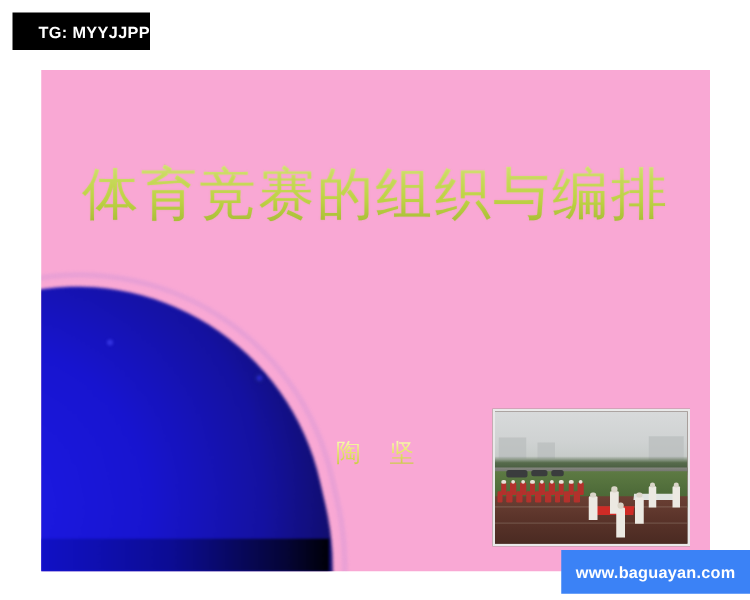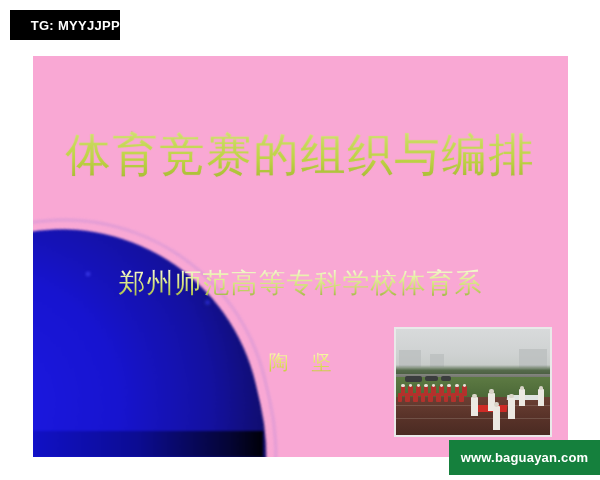--- a/index.html
+++ b/index.html
@@ -260,21 +260,21 @@
     border-radius: 2px;
   }
 
   
   #watermark {
     position: absolute;
     left: 449px;
     top: 440px;
     width: 151px;
     height: 35px;
-    background: #15803d;
+    background: #3b82f6;
     display: flex;
     align-items: center;
     justify-content: center;
     z-index: 50;
   }
   #watermark .txt {
     color: #ffffff;
     font-size: 13px;
     font-weight: bold;
     letter-spacing: 0.2px;
@@ -292,21 +292,20 @@
 <div id="slide">
 
   <div id="blue-glow"></div>
   <div id="blue-glow-rim"></div>
   <div id="blue-glow-strip"></div>
   <div id="spark-1"></div>
   <div id="spark-2"></div>
 
   <div id="main-title" class="cjk">体育竞赛的组织与编排</div>
 
-  <div id="subtitle" class="cjk">郑州师范高等专科学校体育系</div>
 
   <div id="author" class="cjk"><span>陶</span><span class="gap"></span><span>坚</span></div>
 
   <div id="photo-frame">
     <div id="photo-canvas">
       <div class="p-sky"></div>
 
       <div class="p-bldg" style="left:2%;top:20%;width:14%;height:16%;"></div>
       <div class="p-bldg" style="left:22%;top:24%;width:9%;height:12%;"></div>
       <div class="p-bldg" style="left:80%;top:19%;width:18%;height:18%;"></div>

